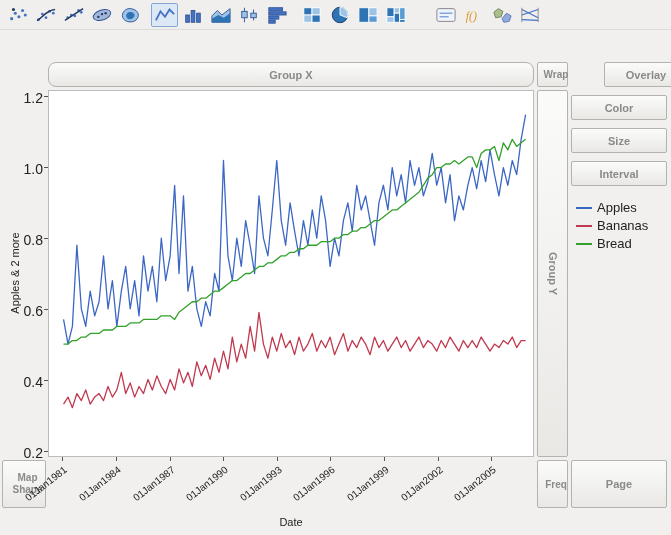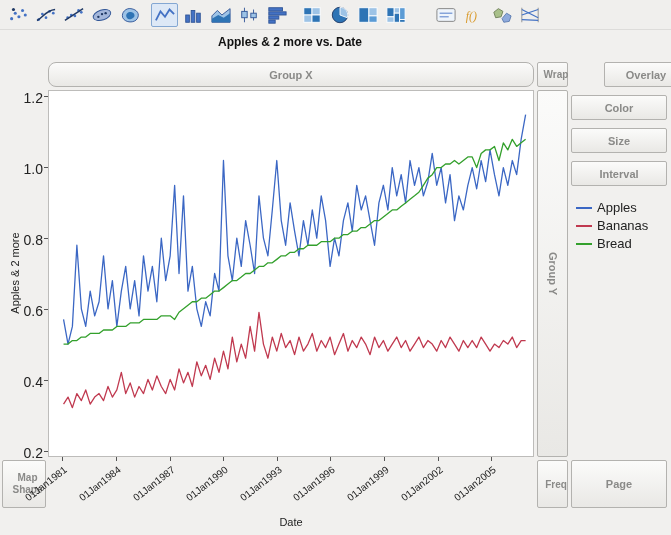--- a/index.html
+++ b/index.html
@@ -224,21 +224,20 @@
           </g>
           <g stroke="#4472c4" stroke-width="1.3">
             <line x1="4" y1="5" x2="22" y2="14"></line>
             <line x1="4" y1="11" x2="22" y2="5"></line>
             <line x1="4" y1="16" x2="22" y2="17"></line>
           </g>
         </svg>
       </button>
     </div>
 
-  <div id="title">Apples &amp; 2 more vs. Date</div>
 
   <div class="zone" id="zone-group-x">Group X</div>
   <div class="zone small" id="zone-wrap">Wrap</div>
   <div class="zone" id="zone-overlay">Overlay</div>
   <div class="zone" id="zone-color">Color</div>
   <div class="zone" id="zone-interval">Interval</div>
   <div class="zone" id="zone-size">Size</div>
   <div class="zone vert" id="zone-group-y">Group Y</div>
   <div class="zone small two-line" id="zone-map-shape">
     <span>Map</span>

